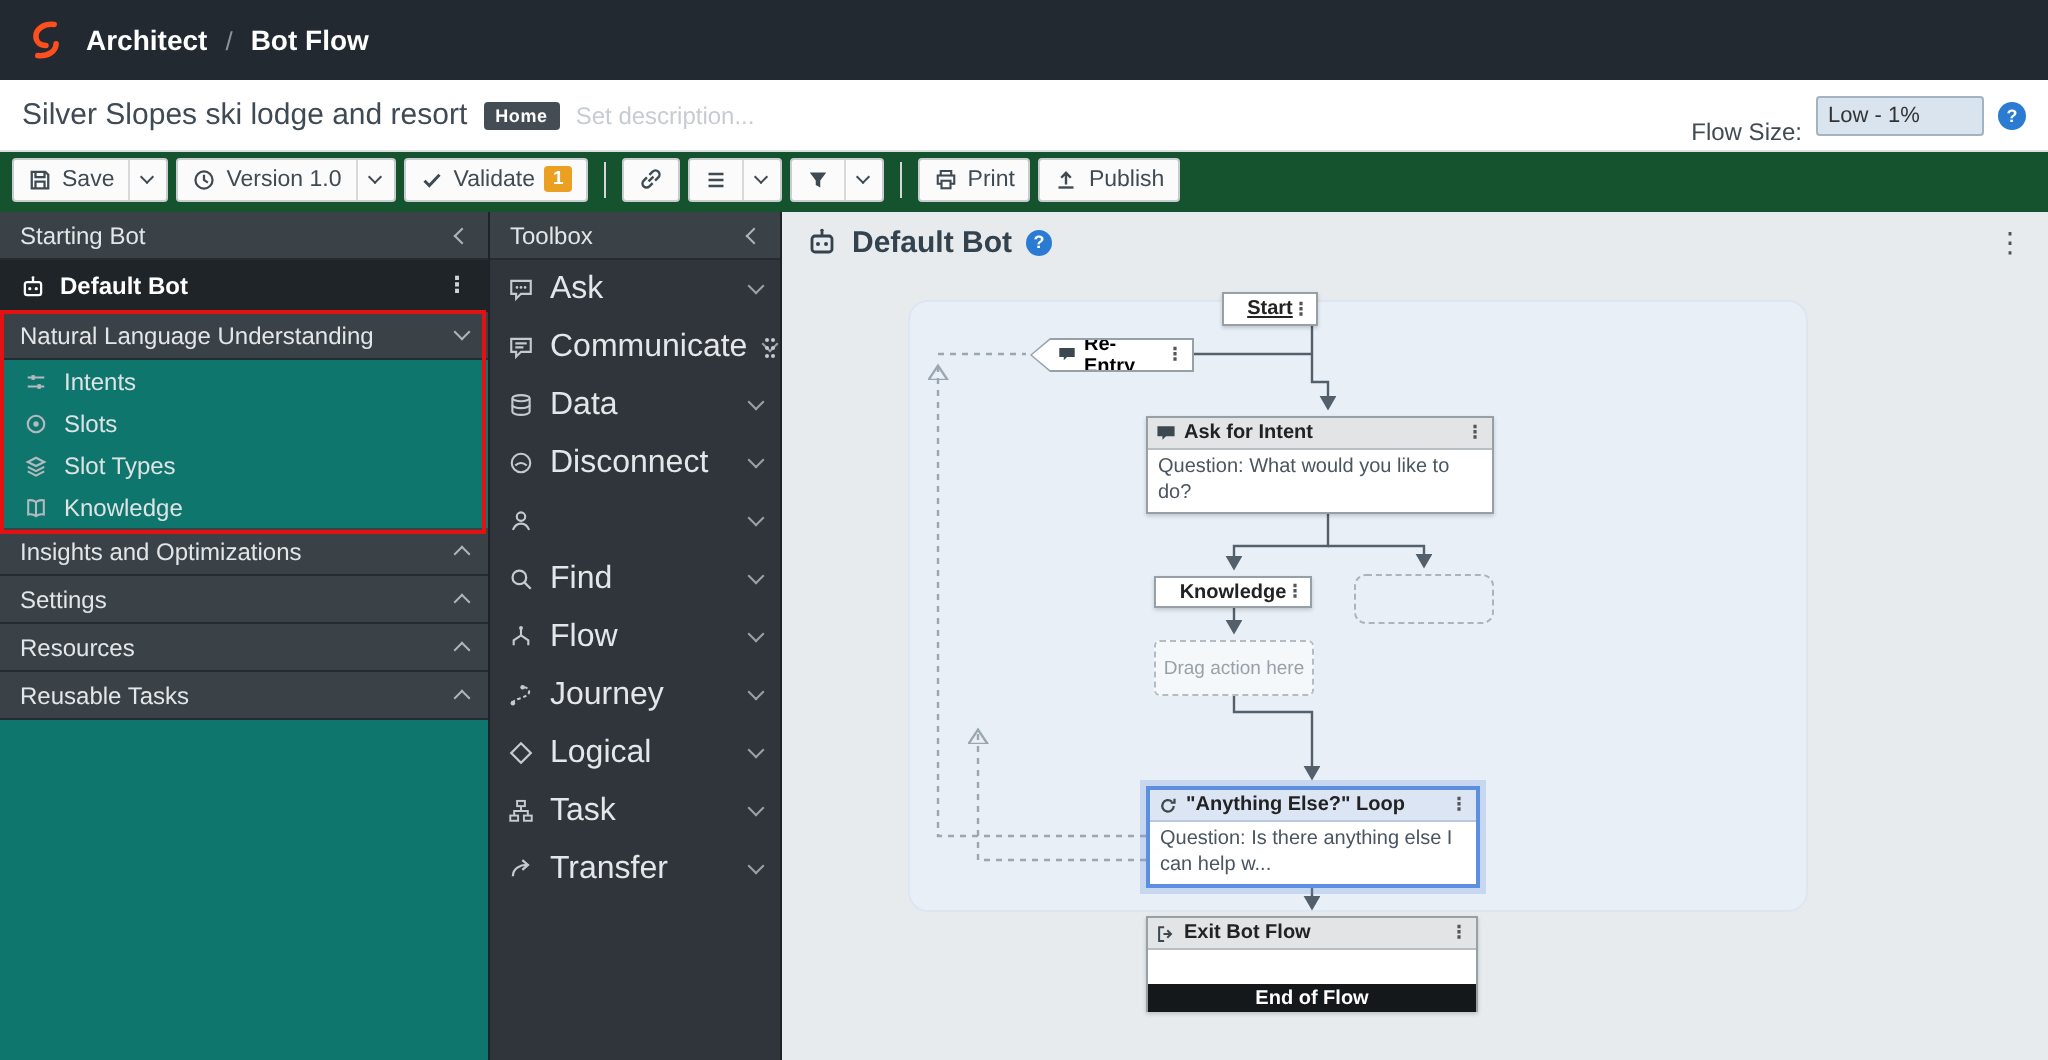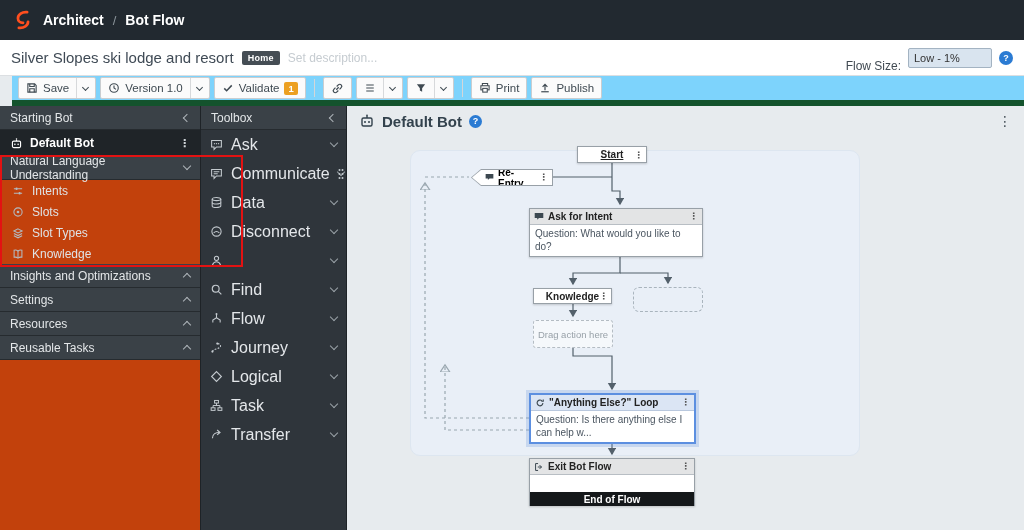--- a/index.html
+++ b/index.html
@@ -25,33 +25,33 @@
   
   .titlebar { height:36px; background:#fff; border-bottom:1px solid #dcdfe2; display:flex; align-items:center; padding:0 11px; gap:8px; }
   .flowname { font-size:15px; color:#3f4a55; }
   .homebadge { background:#454d54; color:#fff; font-size:9px; font-weight:bold; padding:2px 6px; border-radius:2px; letter-spacing:.3px; }
   .setdesc { color:#c6ccd1; font-size:12px; }
   .titlebar .right { margin-left:auto; display:flex; align-items:center; gap:7px; }
   .flowsize-label { font-size:12px; color:#41initial4a52; color:#414a52;margin-top:16px; }
   .flowsize-input { width:84px; height:20px; background:#d9e4ef; border:1px solid #a3b3c2; border-radius:2px; font-size:11px; color:#333; padding:0 5px; font-family:inherit; }
 
   
-  .toolbar { height:30px; background:#7dd3fc; border-bottom:6px solid #14532d; display:flex; align-items:center; padding:0 6px; gap:4px; color:#3f4a52;margin-left:12px; }
+  .toolbar { height:30px; background:#14532d; border-bottom:3px solid #14532d; display:flex; align-items:center; padding:0 6px; gap:4px; color:#3f4a52; }
   .tbtn { height:22px; display:inline-flex; align-items:center; gap:5px; background:#fbfbfb; border:1px solid #c9cdd0; border-radius:2px; padding:0 7px; font-size:11.5px; color:#3f4a52; cursor:pointer; }
   .tbtn .chev { width:5px; height:5px; }
   .tbtn .chev.down { margin-top:-2px; }
   .tbtn-split { border-left:1px solid #d7d9db; margin-left:2px; padding-left:6px; height:100%; display:inline-flex; align-items:center; }
   .vbadge { background:#eca021; color:#fff; font-size:9.5px; font-weight:bold; border-radius:2px; padding:1px 4px; }
   .tsep { width:1px; height:18px; background:#d4d6d8; margin:0 4px; }
 
   
   .content { display:flex; height:424px; }
 
   
-  .sidebar { width:201px; background:#c2410c; color:#dfe3e6; flex:none; position:relative; border-right:1px solid #1e2327; }
+  .sidebar { width:245px; background:#0f766e; color:#dfe3e6; flex:none; position:relative; border-right:1px solid #1e2327; }
   .shead { height:24px; background:#3a4147; border-bottom:1px solid #262b2f; display:flex; align-items:center; padding:0 10px; gap:6px; font-size:12px; color:#e3e6e8; cursor:pointer; }
   .shead .chev { margin-left:auto; color:#aeb5ba; }
   .srow-selected { height:26px; background:#1f2428; display:flex; align-items:center; gap:7px; padding:0 10px; font-weight:bold; color:#fff; font-size:12px; cursor:pointer; }
   .srow-selected .dots { margin-left:auto; color:#cfd4d8; }
   .sitem { height:21px; display:flex; align-items:center; gap:8px; padding:0 12px; font-size:12px; color:#dfe3e6; cursor:pointer; }
   .sitem .ic { color:#b3bac0; }
   .annotation-box { position:absolute; left:0; top:49px; width:243px; height:112px; border:2px solid #e31212; pointer-events:none; z-index:6; }
 
   
   .toolbox { width:146px; background:#2f353b; color:#e4e7ea; flex:none; border-right:1px solid #1e2327; position:relative; }
@@ -398,21 +398,21 @@
           <path d="M226 212 V220 H265 V253" marker-end="url(#ah)"></path>
           <path d="M265 308 V318" marker-end="url(#ah)"></path>
         </g>
         <g stroke="#9aa7b0" stroke-width="1.2" fill="none" stroke-dasharray="3 3">
           <path d="M182 282 H78 V48" marker-end="url(#aho)"></path>
           <path d="M182 294 H98 V230" marker-end="url(#aho)"></path>
           <path d="M78 41 H122"></path>
         </g>
       </svg>
 
-      <div class="node mini" style="left:230px;top:10px;width:70px;height:17px;text-decoration:underline;">
+      <div class="node mini" style="left:220px;top:10px;width:48px;height:17px;text-decoration:underline;">
         <span>Start</span>
         <span class="dots"></span>
       </div>
 
       <div class="shape-wrap" style="left:124px;top:33px;width:82px;height:17px;">
         <div class="reentry-outer"></div>
         <div class="reentry-inner">
           <svg class="ic" width="9" height="9" viewBox="0 0 14 14">
               <path d="M1 1.5h12v7H7l-2.5 2.5V8.5H1z" fill="currentColor"></path>
             </svg>

